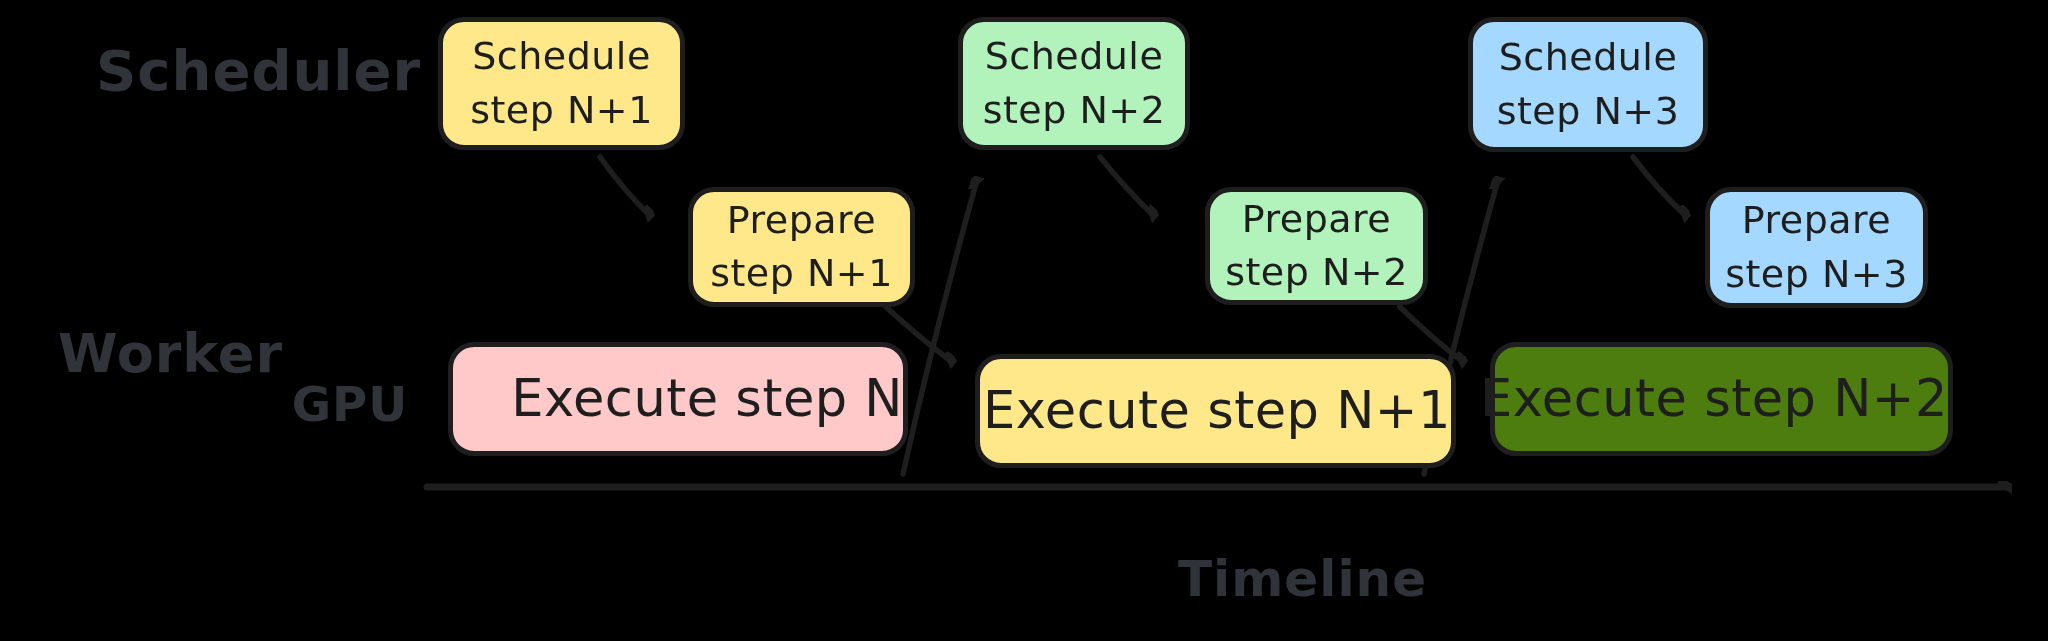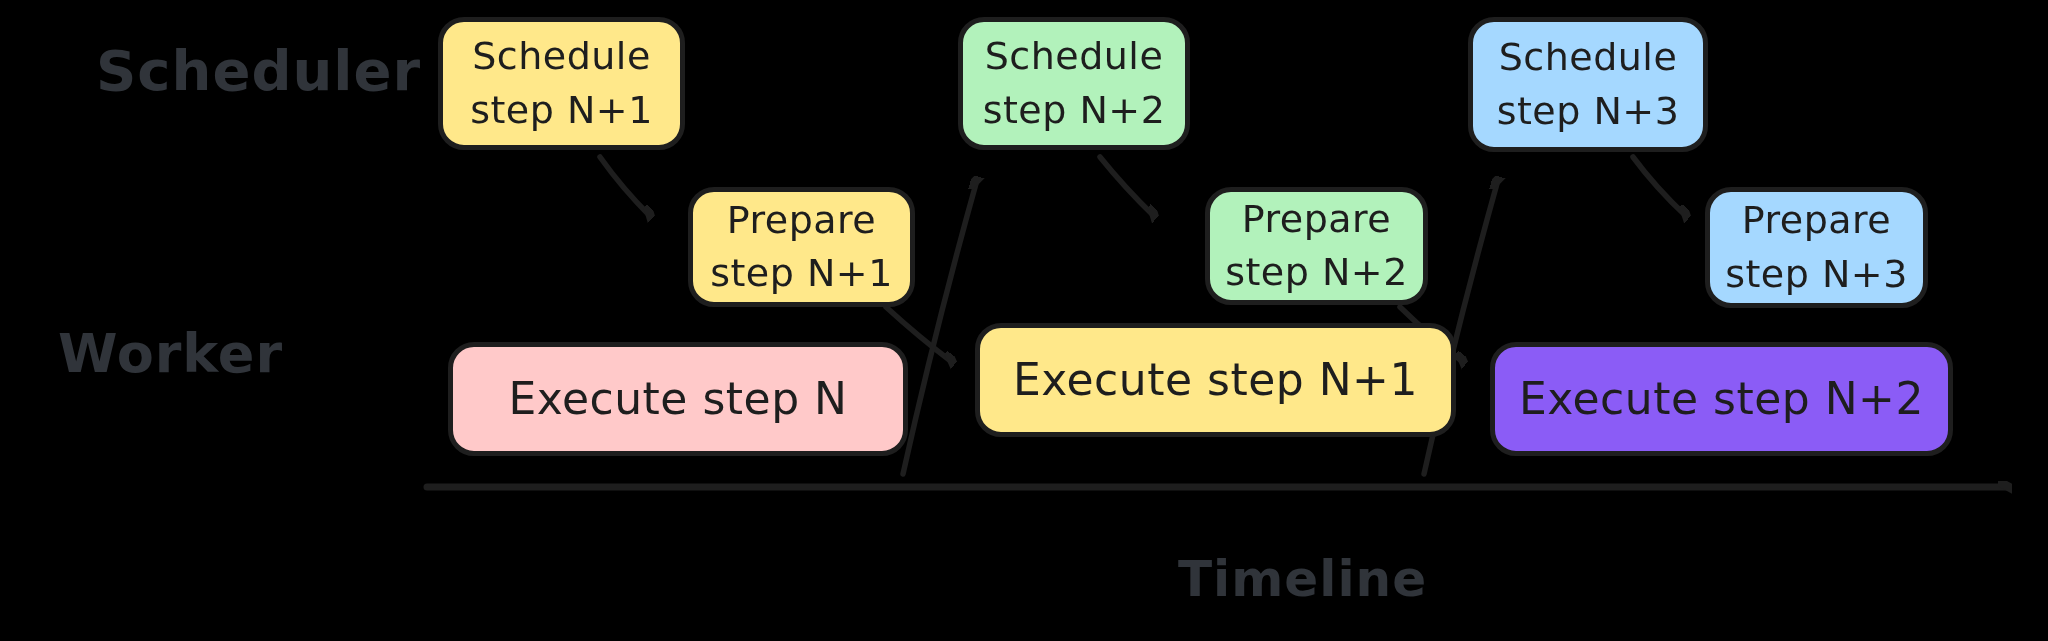--- a/index.html
+++ b/index.html
@@ -38,30 +38,30 @@
     display: flex;
     flex-direction: column;
     align-items: center;
     justify-content: center;
     text-align: center;
     font-size: 38px;
     line-height: 1.4;
     letter-spacing: 0.5px;
     white-space: nowrap;
   }
-  .node.execute { font-size: 44px; }
+  .node.execute { font-size: 51px; align-items: flex-end; }
 
   .n-schedule1 { left: 438px;  top: 17px;  width: 247px; height: 133px; }
   .n-schedule2 { left: 958px;  top: 17px;  width: 232px; height: 133px; }
   .n-schedule3 { left: 1468px; top: 17px;  width: 240px; height: 135px; }
   .n-prepare1  { left: 688px;  top: 187px; width: 227px; height: 120px; }
   .n-prepare2  { left: 1205px; top: 187px; width: 223px; height: 118px; }
   .n-prepare3  { left: 1705px; top: 187px; width: 223px; height: 121px; }
   .n-execute0  { left: 448px;  top: 342px; width: 460px; height: 114px; }
-  .n-execute1  { left: 975px;  top: 323px; width: 481px; height: 114px; }
+  .n-execute1  { left: 975px;  top: 354px; width: 481px; height: 114px; }
   .n-execute2  { left: 1490px; top: 342px; width: 463px; height: 114px; }
 
   .arrows {
     position: absolute;
     left: 0; top: 0;
     width: 2048px; height: 641px;
     pointer-events: none;
   }
   .arrows path, .arrows line {
     stroke: #1e1e1e;
@@ -71,20 +71,21 @@
   }
   .arrows .axis { stroke-width: 7; }
 </style>
 </head>
 <body>
 
 <div class="stage">
 
   <div class="rowlabel lbl-scheduler">Scheduler</div>
   <div class="rowlabel lbl-worker">Worker</div>
+  <div class="rowlabel lbl-gpu">GPU</div>
   <div class="rowlabel lbl-timeline">Timeline</div>
 
   <svg class="arrows" viewBox="0 0 2048 641" xmlns="http://www.w3.org/2000/svg">
     <defs>
       <marker id="ah" markerWidth="14" markerHeight="14" refX="10.5" refY="6" orient="auto" markerUnits="userSpaceOnUse">
         <polyline points="1,0.5 11,6 1,11.5" fill="none" stroke="#1e1e1e" stroke-width="2.6" stroke-linecap="round" transform="scale(3.4)"></polyline>
       </marker>
     </defs>
 
     <path d="M600,157 Q622,188 650,216" marker-end="url(#ah)"></path>
@@ -129,17 +130,17 @@
     <span>Prepare</span>
     <span>step N+3</span>
   </div>
 
   <div class="node execute n-execute0" style="background-color: rgb(255, 201, 201);">
     <span>Execute step N</span>
   </div>
   <div class="node execute n-execute1" style="background-color: rgb(255, 232, 138);">
     <span>Execute step N+1</span>
   </div>
-  <div class="node execute n-execute2" style="background-color: #8b5cf6;">
+  <div class="node execute n-execute2" style="background-color: #4d7c0f;">
     <span>Execute step N+2</span>
   </div>
 
 </div>
 
 </body></html>

